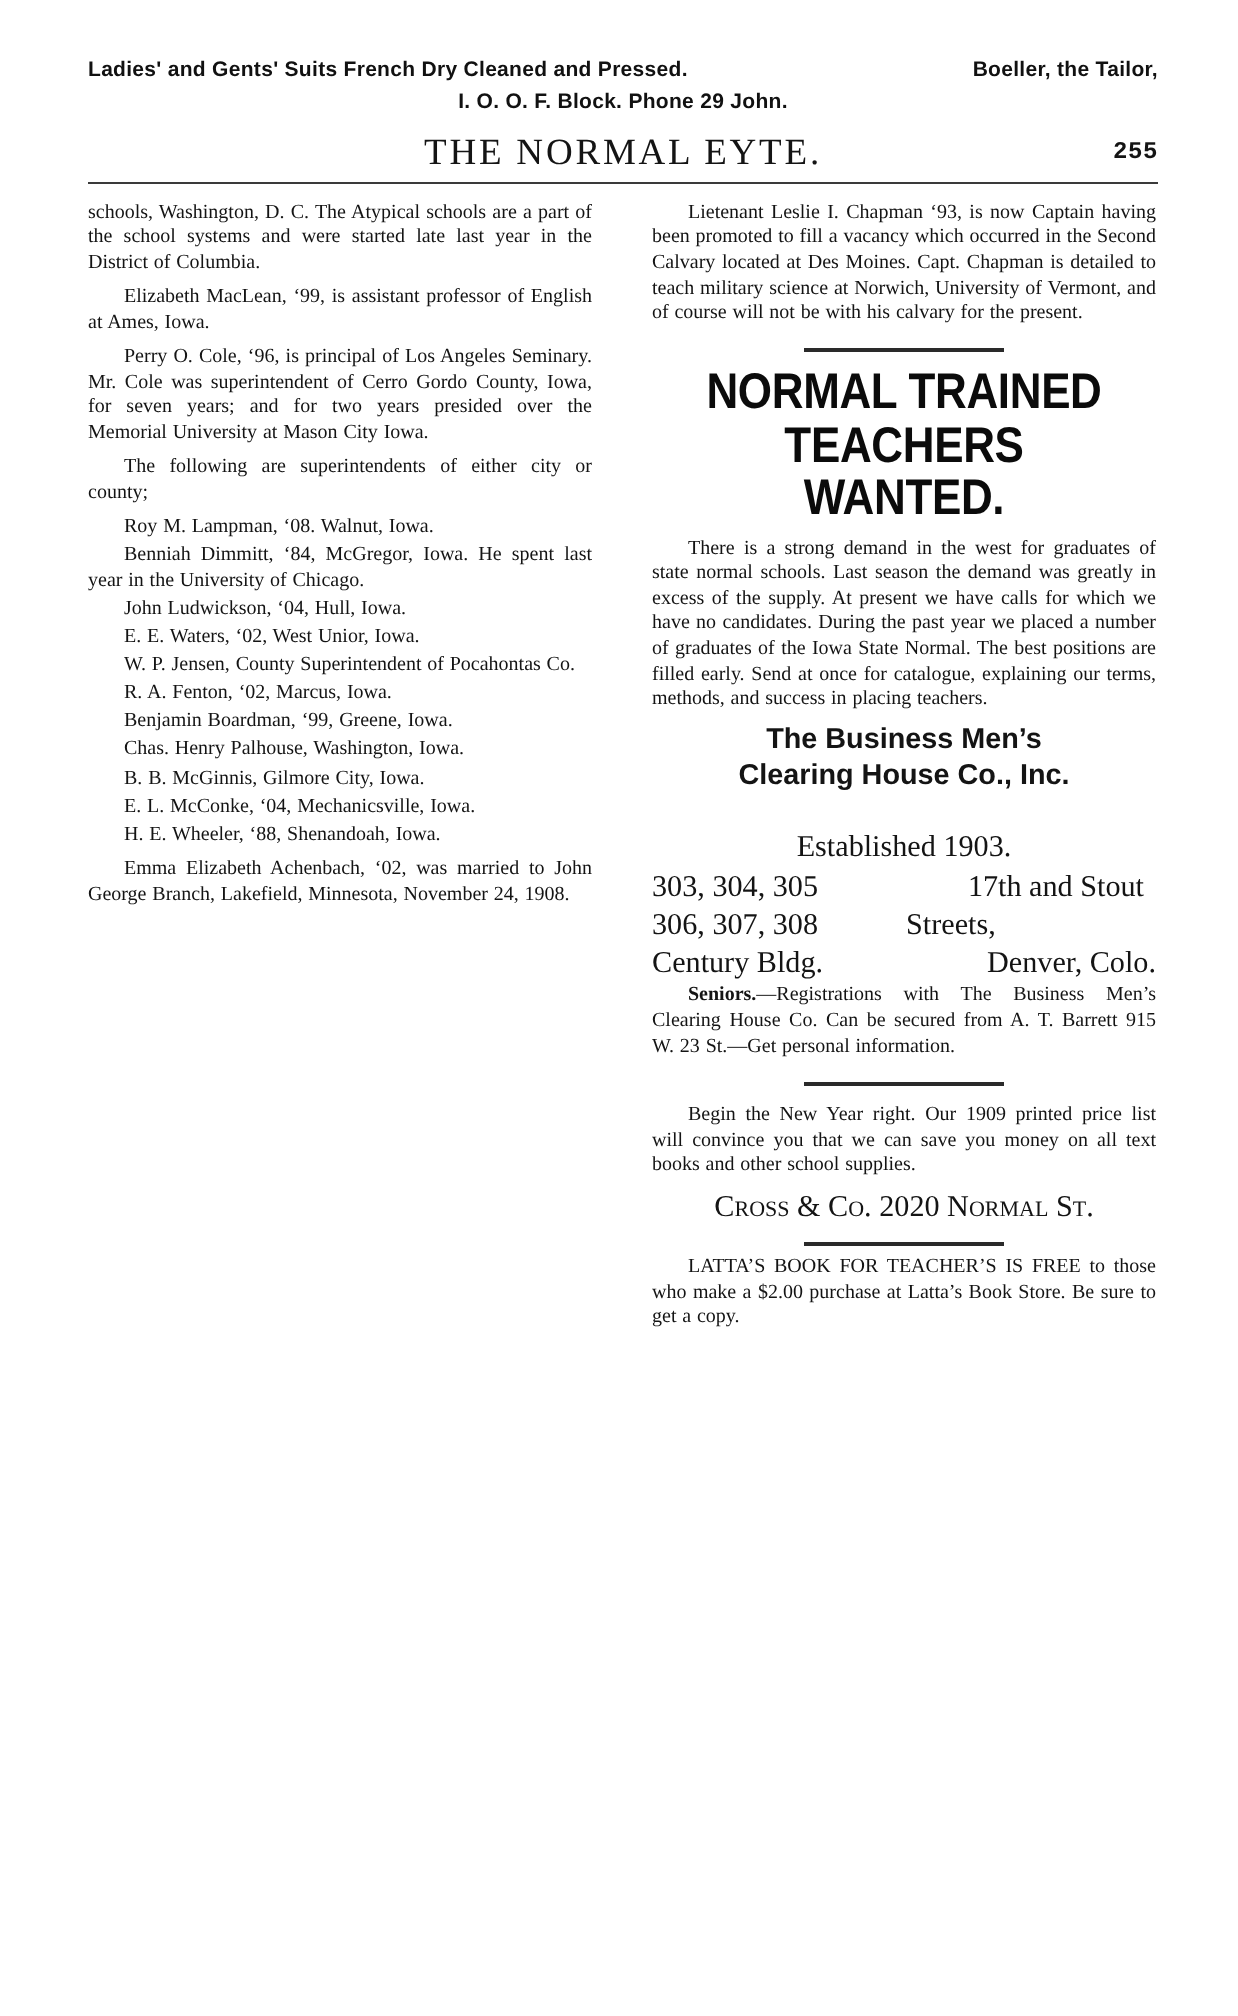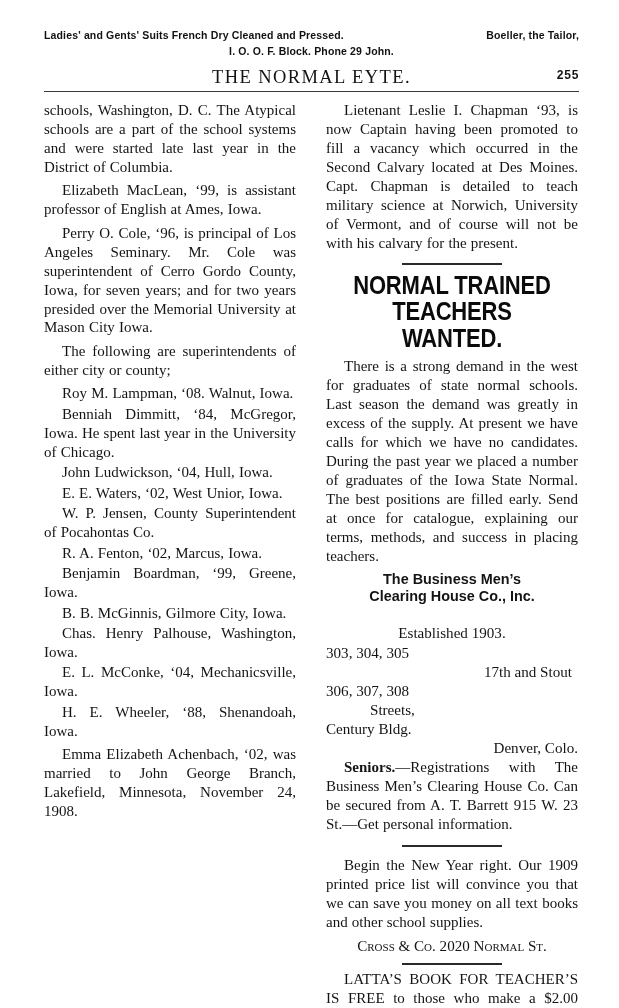--- a/index.html
+++ b/index.html
@@ -80,21 +80,21 @@
     gap: 30px;
     align-items: flex-start;
   }
   .col {
     width: 252px;
     flex: 0 0 252px;
   }
 
   p.body {
     margin: 0;
-    font-size: 15px;
+    font-size: 10px;
     line-height: 1.265;
     text-align: justify;
     text-indent: 18px;
     hyphens: manual;
     word-spacing: .4px;
   }
   p.body.noindent { text-indent: 0; }
   p.body + p.body { margin-top: 4.5px; }
 
   
@@ -142,23 +142,22 @@
   }
 
   
   .addr {
     font-size: 15.1px;
     line-height: 1.265;
     margin-top: 1px;
   }
   .addr-row {
     display: flex;
-    justify-content: flex-start;
+    justify-content: space-between;
     white-space: nowrap;
-    flex-direction: column;
   }
   .addr-row .r { text-align: right; }
   .addr-row.r3 .l { }
   .addr-row.r1 .r { padding-right: 6px; }
   .addr-row.r2 .r { margin-right: auto; margin-left: 44px; }
 
   .lead-bold { font-weight: bold; }
 
   .crossco {
     text-align: center;
@@ -197,22 +196,22 @@
         <p class="body">Elizabeth MacLean, ‘99, is assistant professor of English at Ames, Iowa.</p>
         <p class="body">Perry O. Cole, ‘96, is principal of Los Angeles Seminary.   Mr. Cole was superintendent of Cerro Gordo County, Iowa, for seven years; and for two years presided over the Memorial University at Mason City Iowa.</p>
         <p class="body">The following are superintendents of either city or county;</p>
         <p class="body entry">Roy M. Lampman, ‘08. Walnut, Iowa.</p>
         <p class="body entry">Benniah Dimmitt, ‘84, McGregor, Iowa.   He spent last year in the University of Chicago.</p>
         <p class="body entry">John Ludwickson, ‘04, Hull, Iowa.</p>
         <p class="body entry">E. E. Waters, ‘02, West Unior, Iowa.</p>
         <p class="body entry">W. P. Jensen, County Superintendent of Pocahontas Co.</p>
         <p class="body entry">R. A. Fenton, ‘02,  Marcus, Iowa.</p>
         <p class="body entry">Benjamin Boardman, ‘99, Greene, Iowa.</p>
+        <p class="body entry">Chas. Henry Palhouse, Washington, Iowa.</p>
         <p class="body entry">B. B. McGinnis,  Gilmore  City, Iowa.</p>
-        <p class="body entry">Chas. Henry Palhouse, Washington, Iowa.</p>
         <p class="body entry">E. L. McConke, ‘04, Mechanicsville, Iowa.</p>
         <p class="body entry">H. E. Wheeler, ‘88, Shenandoah, Iowa.</p>
         <p class="body">Emma Elizabeth Achenbach, ‘02, was married to John George Branch, Lakefield, Minnesota, November 24, 1908.</p>
       </div>
 
     <div class="col">
 
       <p class="body">Lietenant Leslie I.  Chapman ‘93, is now Captain having been promoted to fill a  vacancy  which occurred in the  Second  Calvary  located at Des Moines.   Capt. Chapman is detailed  to  teach  military  science at Norwich,  University  of  Vermont, and of  course  will  not be  with his calvary for the present.</p>
 
       <div class="rule-short mid"></div>

